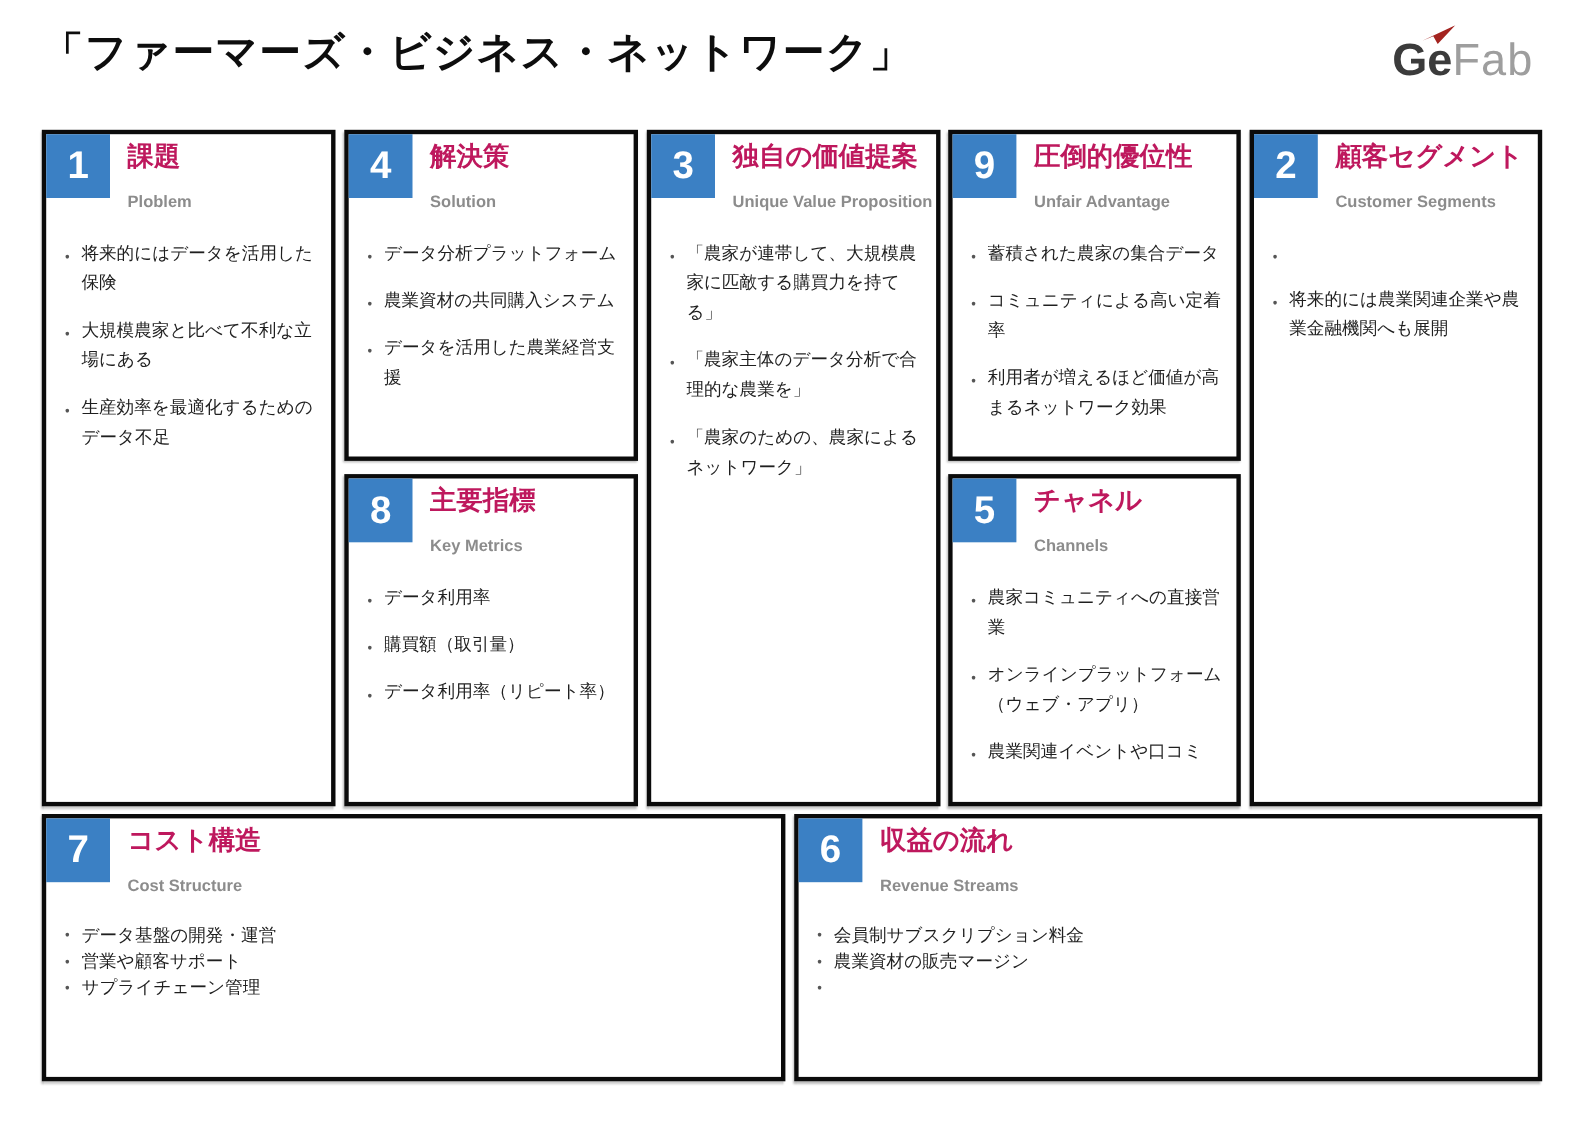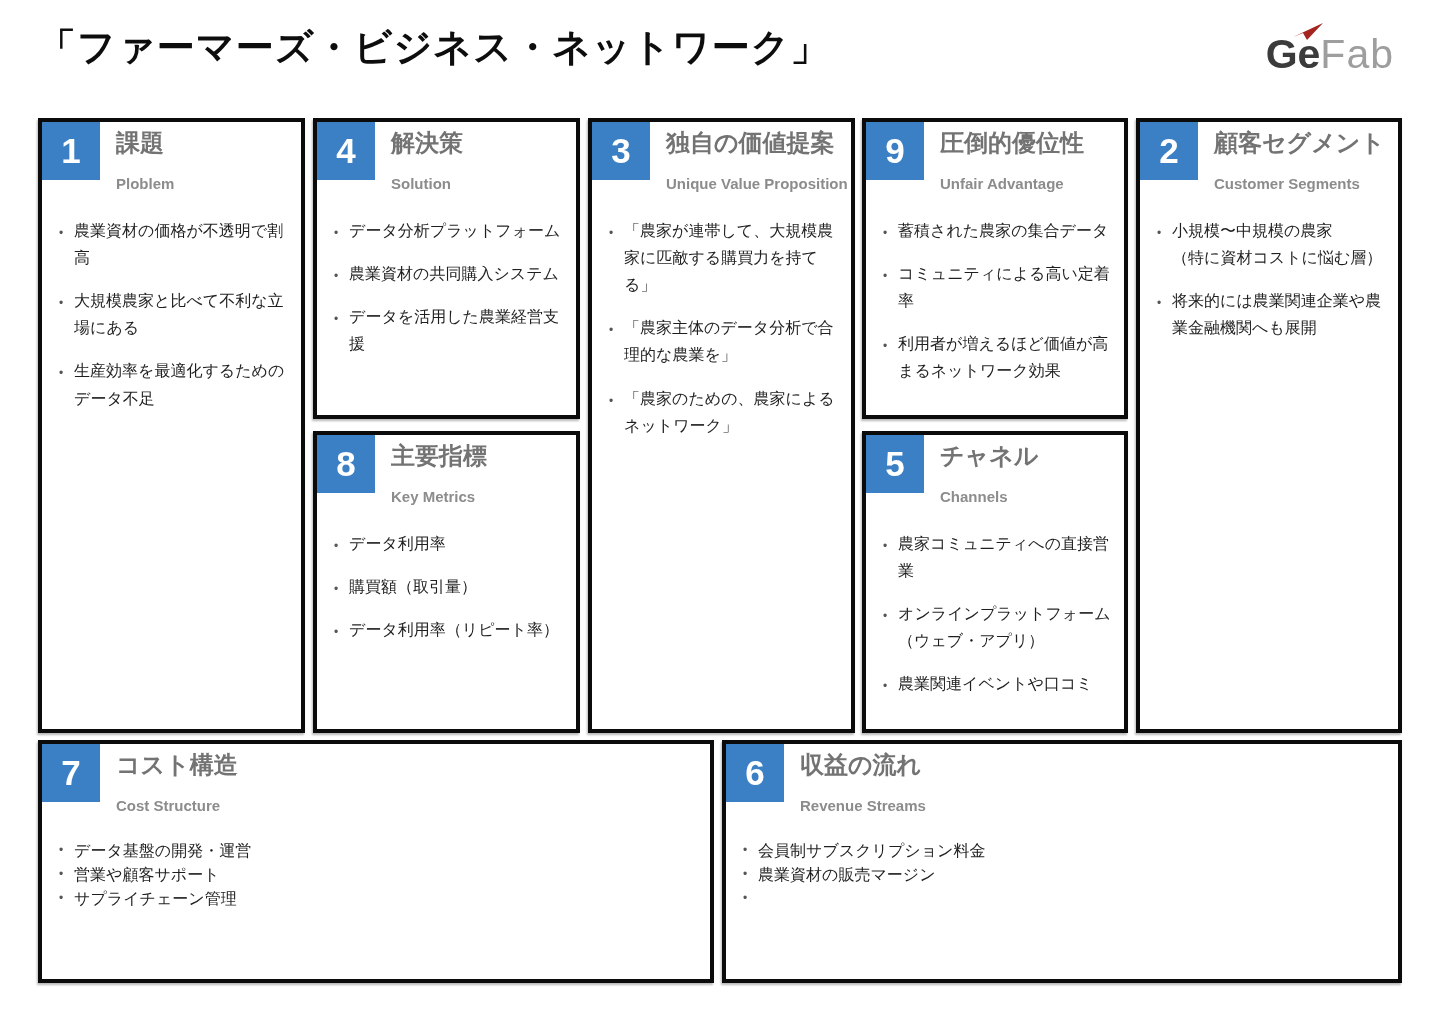--- a/index.html
+++ b/index.html
@@ -37,21 +37,21 @@
     box-shadow:-1px 2px 2px rgba(0,0,0,0.28);
   }
   .box-header{display:flex;align-items:flex-start;}
   .badge{
     width:58px;height:58px;flex:none;
     background:var(--accent);color:#ffffff;
     font-size:35px;font-weight:700;
     display:flex;align-items:center;justify-content:center;
   }
   .htext{margin-left:16px;padding-top:7px;}
-  .jt{font-size:24px;font-weight:800;color:#737373;line-height:1.15;white-space:nowrap;}
+  .jt{font-size:24px;font-weight:800;color:#be185d;line-height:1.15;white-space:nowrap;}
   .st{font-size:15px;font-weight:600;color:var(--subtitle);margin-top:18px;white-space:nowrap;}
   ul.bullets{
     list-style:none;margin:25px 0 0 0;padding:0 4px 0 17px;
   }
   ul.bullets li{
     display:flex;align-items:flex-start;
     font-size:16px;line-height:1.7;color:var(--text);
     margin-bottom:16px;
   }
   ul.bullets .dot{
@@ -77,21 +77,21 @@
   <div class="box-header">
     <div class="badge">1</div>
     <div class="htext">
       <div class="jt">課題</div>
       <div class="st">Ploblem</div>
     </div>
   </div>
   <ul class="bullets">
       <li>
         <span class="dot">•</span>
-        <span class="txt">農業資材の価格が不透明で割高</span>
+        <span class="txt">将来的にはデータを活用した保険</span>
       </li>
       <li>
         <span class="dot">•</span>
         <span class="txt">大規模農家と比べて不利な立場にある</span>
       </li>
       <li>
         <span class="dot">•</span>
         <span class="txt">生産効率を最適化するためのデータ不足</span>
       </li>
     </ul>
@@ -221,22 +221,20 @@
   <div class="box-header">
     <div class="badge">2</div>
     <div class="htext">
       <div class="jt">顧客セグメント</div>
       <div class="st">Customer Segments</div>
     </div>
   </div>
   <ul class="bullets">
       <li>
         <span class="dot">•</span>
-        <span class="txt">小規模〜中規模の農家
-（特に資材コストに悩む層）</span>
       </li>
       <li>
         <span class="dot">•</span>
         <span class="txt">将来的には農業関連企業や農業金融機関へも展開</span>
       </li>
     </ul>
 </div>
 
 <div class="box wide" style="left:38px;top:740px;width:676px;height:243px">
   <div class="box-header">

